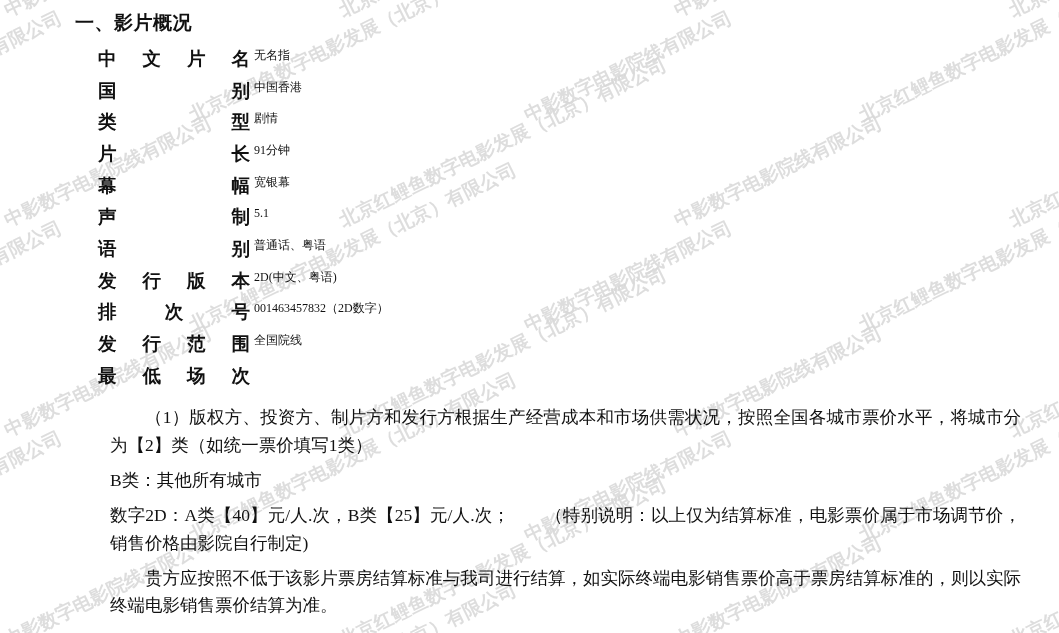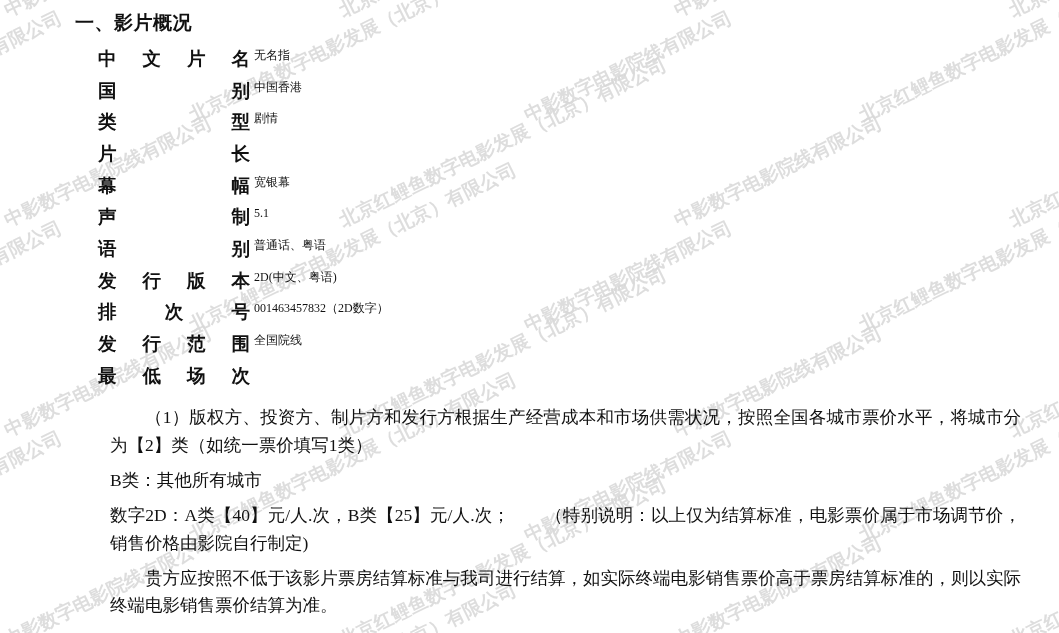--- a/index.html
+++ b/index.html
@@ -173,20 +173,21 @@
         <span>型</span>
       </div>
       <div class="value">剧情</div>
     </div>
 
     <div class="row">
       <div class="label spread">
         <span>片</span>
         <span>长</span>
       </div>
+      <div class="value">91分钟</div>
     </div>
 
     <div class="row">
       <div class="label spread">
         <span>幕</span>
         <span>幅</span>
       </div>
       <div class="value">宽银幕</div>
     </div>
 

